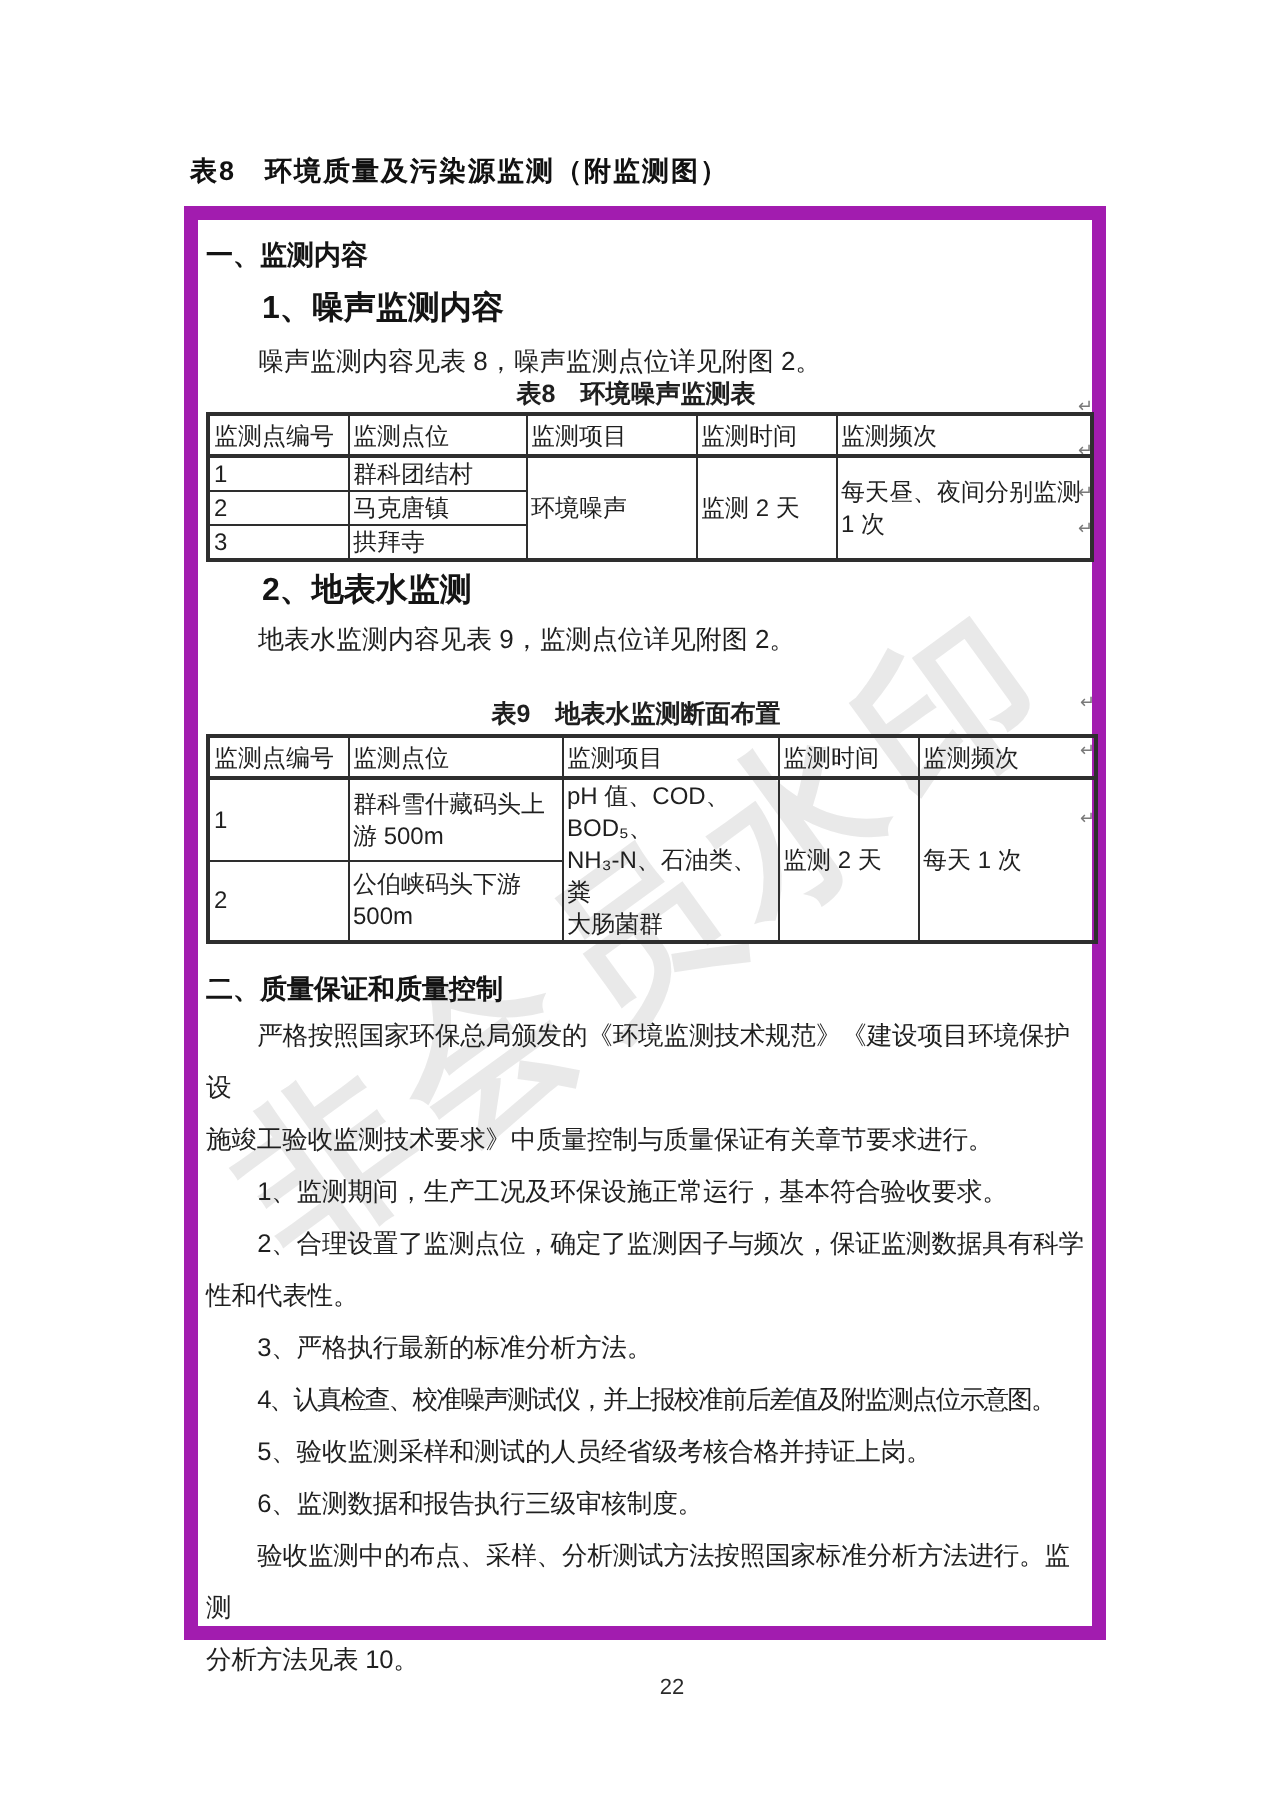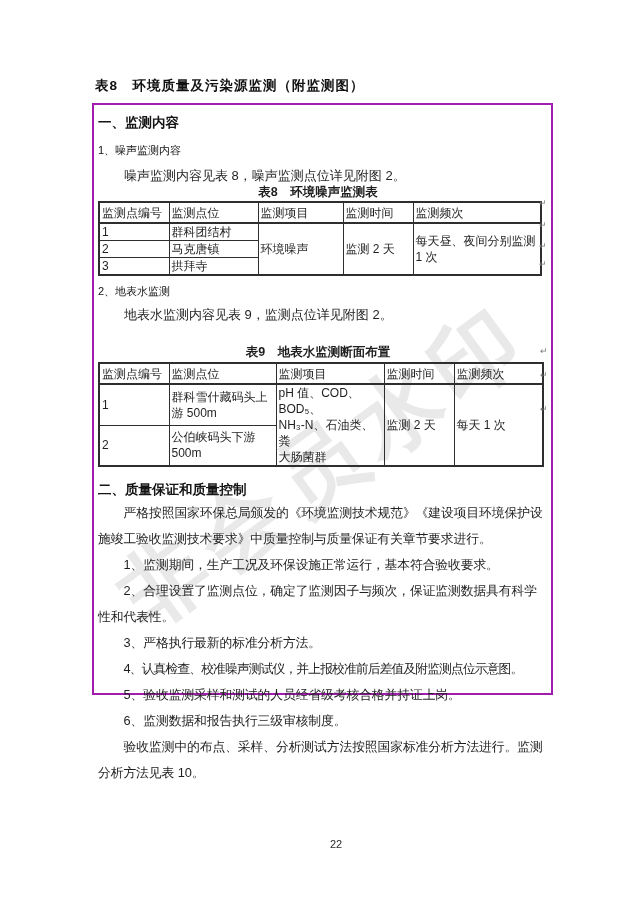--- a/index.html
+++ b/index.html
@@ -13,28 +13,28 @@
     font-size:86px; font-weight:bold; letter-spacing:10px; white-space:nowrap;
     color:rgba(120,120,120,0.16);
     transform:rotate(-36deg); transform-origin:0 0;
     pointer-events:none;
   }
   .doc-title {
     position:absolute; left:95px; top:77px; z-index:1;
     font-size:13.5px; font-weight:bold; letter-spacing:1px; color:#111;
   }
   .content-box {
-    position:absolute; left:92px; top:103px; width:461px; height:592px; z-index:1;
-    border:2px solid #a21caf; padding:4px 2px 0 4px;
+    position:absolute; left:92px; top:103px; width:461px; height:717px; z-index:1;
+    border:7px solid #a21caf; padding:4px 2px 0 4px;
   }
   .h1 { font-size:13.5px; font-weight:bold; color:#141414; line-height:21px; }
   .h1.s1 { margin-top:3px; }
   .h1.s2 { margin-top:12px; }
   .h1.s3 { margin-top:2px; line-height:22px; }
-  .h2 { font-size:11px; font-weight:normal; color:#141414; line-height:20px; }
+  .h2 { font-size:16px; font-weight:bold; color:#141414; line-height:20px;margin-left:28px; }
   .h2.noise { margin-top:7px; }
   .h2.water { margin-top:5px; }
   .intro { font-size:13px; line-height:18px; text-indent:2em; }
   .intro.noise { margin-top:7px; }
   .intro.water { margin-top:5px; }
   .caption {
     font-size:12.5px; font-weight:bold; text-align:center; line-height:14px;
     margin-right:11px;
   }
   .caption.c8 { margin-top:0; }

